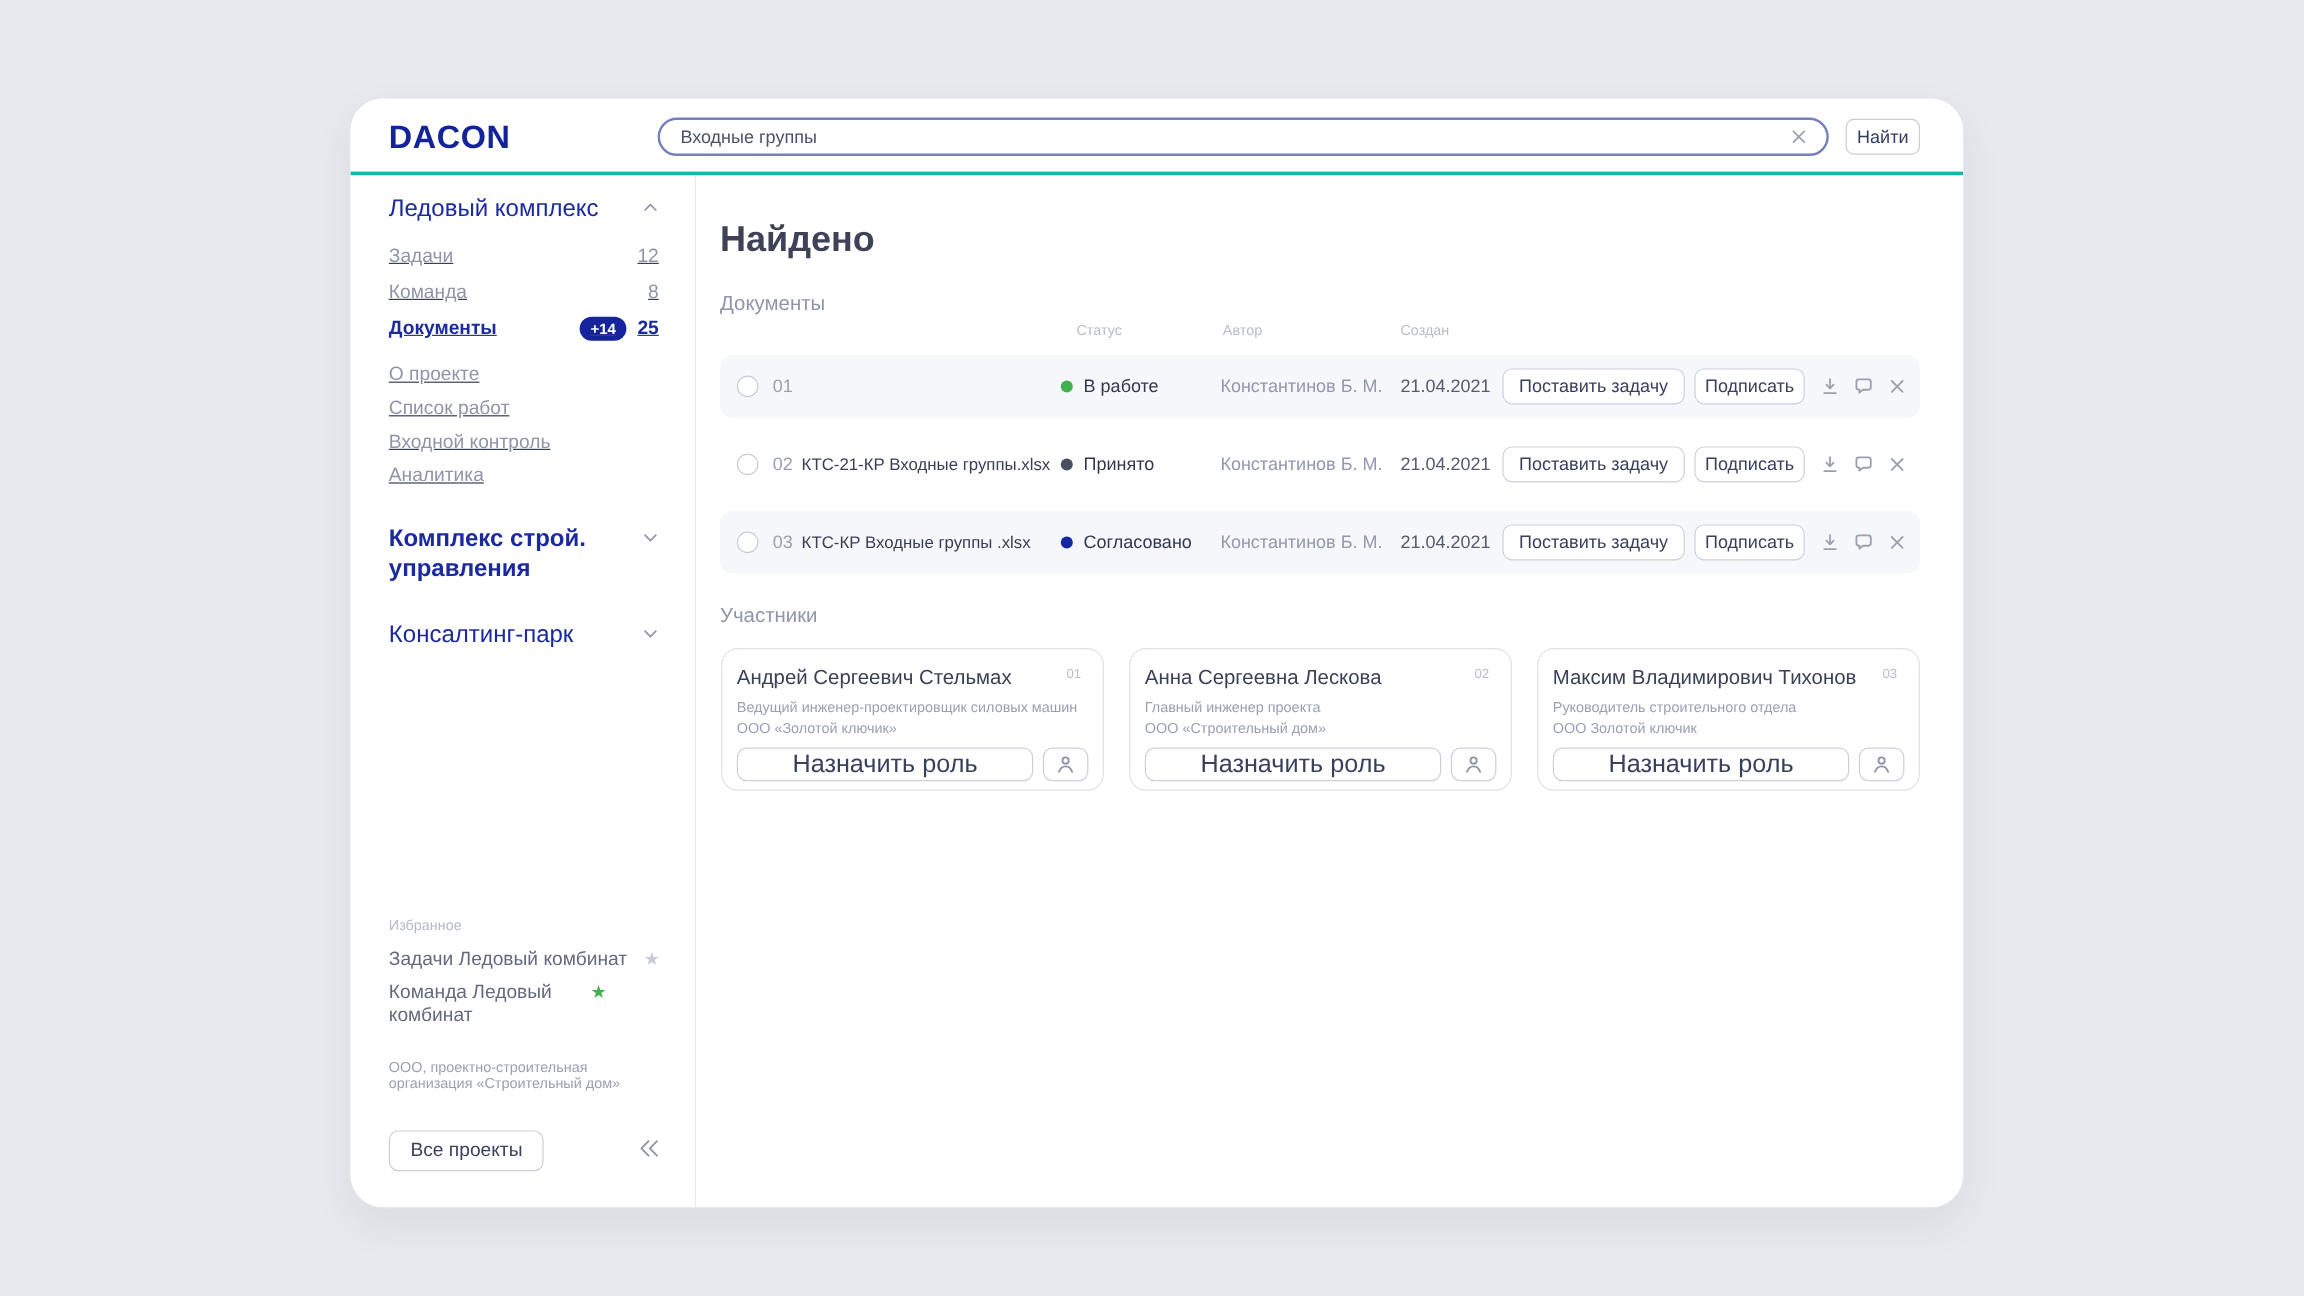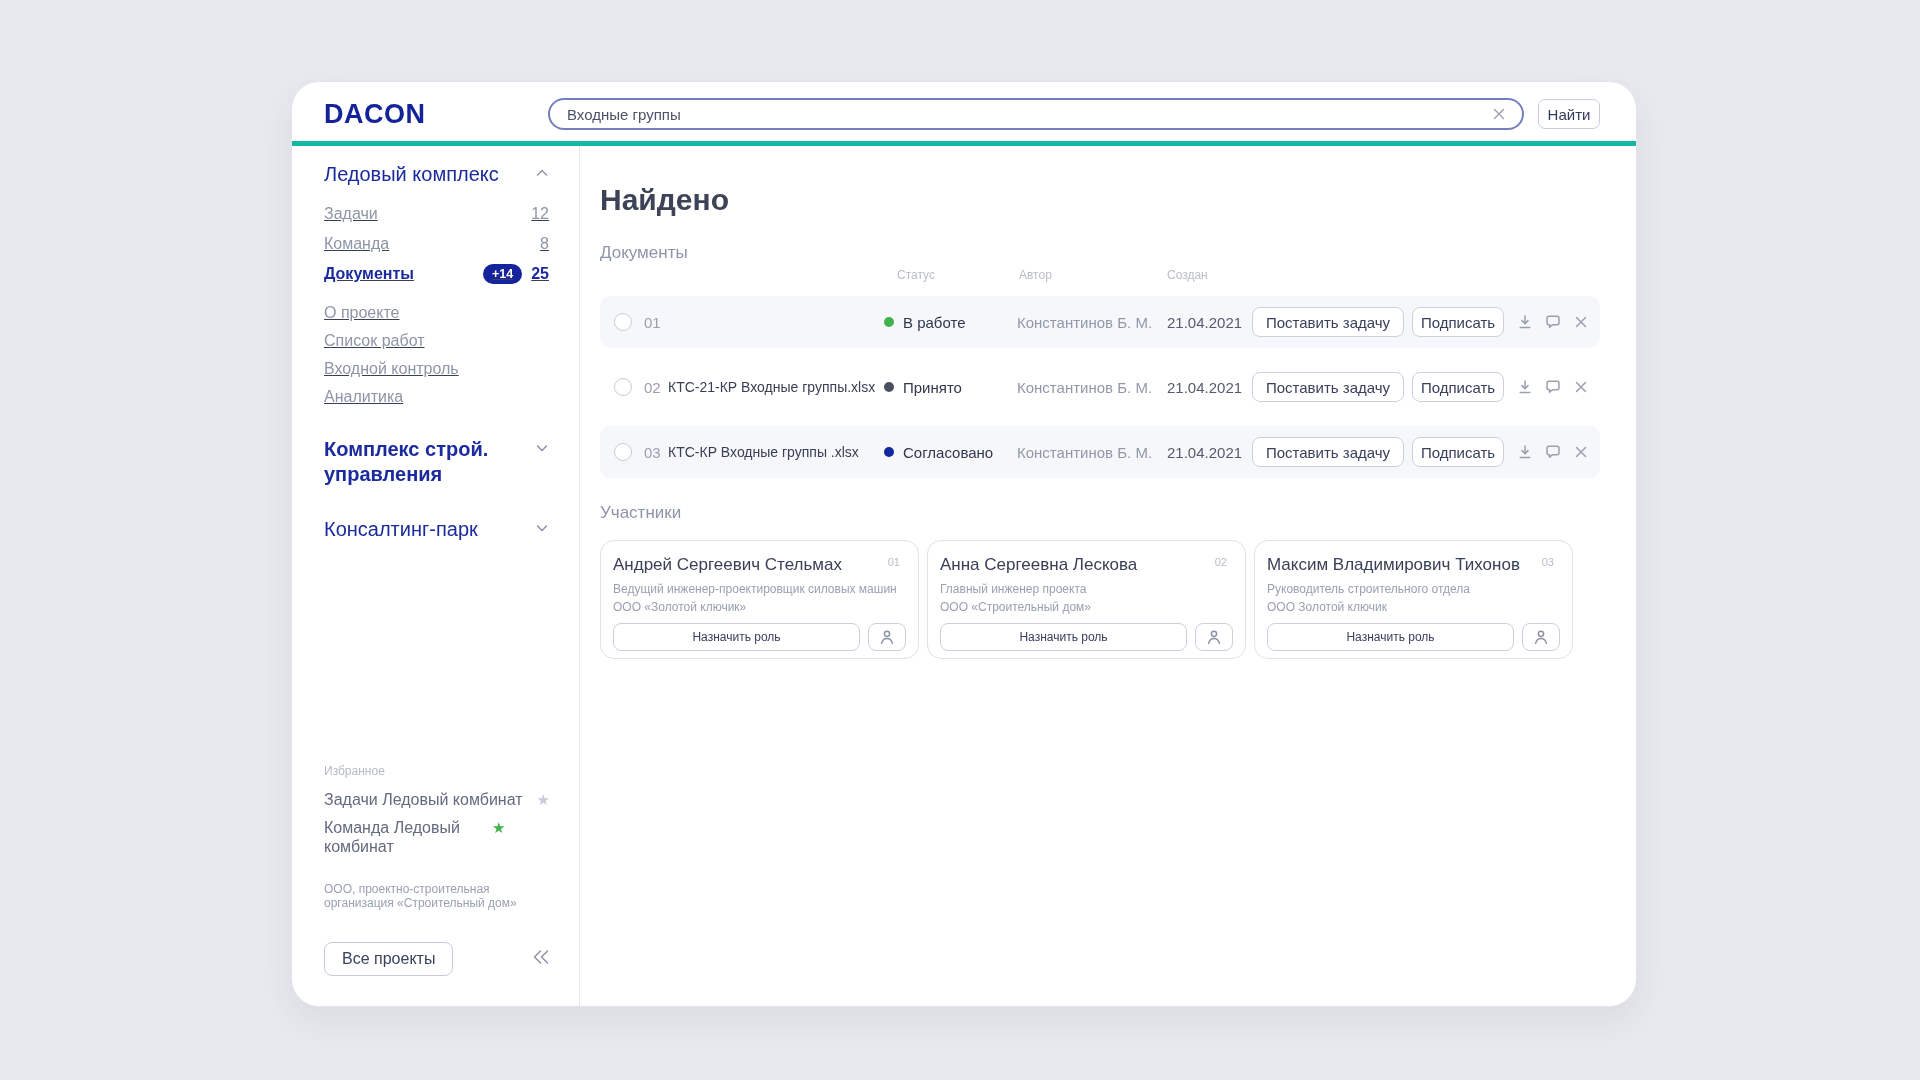--- a/index.html
+++ b/index.html
@@ -11,21 +11,21 @@
     overflow:hidden;
     position:relative;
   }
   .app-card {
     position:absolute; left:291px; top:81px; width:1346px; height:926px;
     background:#ffffff; border:1px solid #e3e4ec; border-radius:28px;
     box-shadow:0 14px 34px rgba(45,50,90,0.07);
     overflow:hidden;
   }
   
-  .topbar { position:relative; height:64px; border-bottom:5px solid #14b8a6; }
+  .topbar { position:relative; height:64px; border-bottom:3px solid #14b8a6; }
   .logo {
     position:absolute; left:32px; top:17px;
     font-size:27px; font-weight:800; letter-spacing:0.5px; color:#14239a;
   }
   .search {
     position:absolute; left:256px; top:16px; width:976px; height:32px;
     border:2px solid #767fbe; border-radius:16px;
     display:flex; align-items:center; padding:0 14px 0 17px;
     background:#fff; cursor:text;
   }
@@ -110,34 +110,34 @@
     border:1px solid #ccd0db; border-radius:8px;
     font-family:inherit; font-size:15px; color:#39405c; cursor:pointer;
   }
   .btn-assign { left:652px; width:152px; }
   .btn-sign { left:812px; width:92px; }
   .row-icon { position:absolute; top:16px; width:20px; height:20px; display:flex; align-items:center; justify-content:center; cursor:pointer; }
   .ic-download { left:915px; }
   .ic-comment { left:943px; }
   .ic-close { left:971px; }
   
-  .cards { display:flex; gap:8px; margin-top:17px; width:1000px; }
+  .cards { display:flex; gap:21px; margin-top:17px; width:1000px;justify-content:flex-end; }
   .p-card {
     width:319px; height:119px; border:1px solid #e0e2ea; border-radius:14px;
     padding:13px 12px 12px 12px; background:#fff;
   }
   .p-top { display:flex; align-items:flex-start; }
   .p-name { flex:1; font-size:17px; line-height:21px; color:#3a4057; }
   .p-num { font-size:11px; color:#b9bdcb; margin-top:2px; margin-right:6px; }
   .p-role { margin-top:7px; font-size:12px; line-height:14px; color:#9aa0b2; }
   .p-company { margin-top:4px; font-size:12px; line-height:14px; color:#9aa0b2; }
   .p-actions { display:flex; gap:8px; margin-top:9px; }
   .p-assign {
     flex:1; height:28px; background:#fff; border:1px solid #ccd0db; border-radius:8px;
-    font-family:inherit; font-size:12px; color:#39405c; cursor:pointer;
+    font-family:inherit; font-size:21px; color:#39405c; cursor:pointer;
   }
   .p-person {
     width:38px; height:28px; background:#fff; border:1px solid #ccd0db; border-radius:8px;
     display:flex; align-items:center; justify-content:center; cursor:pointer;
   }
 </style>
 </head>
 <body>
 
 <div class="app-card">

